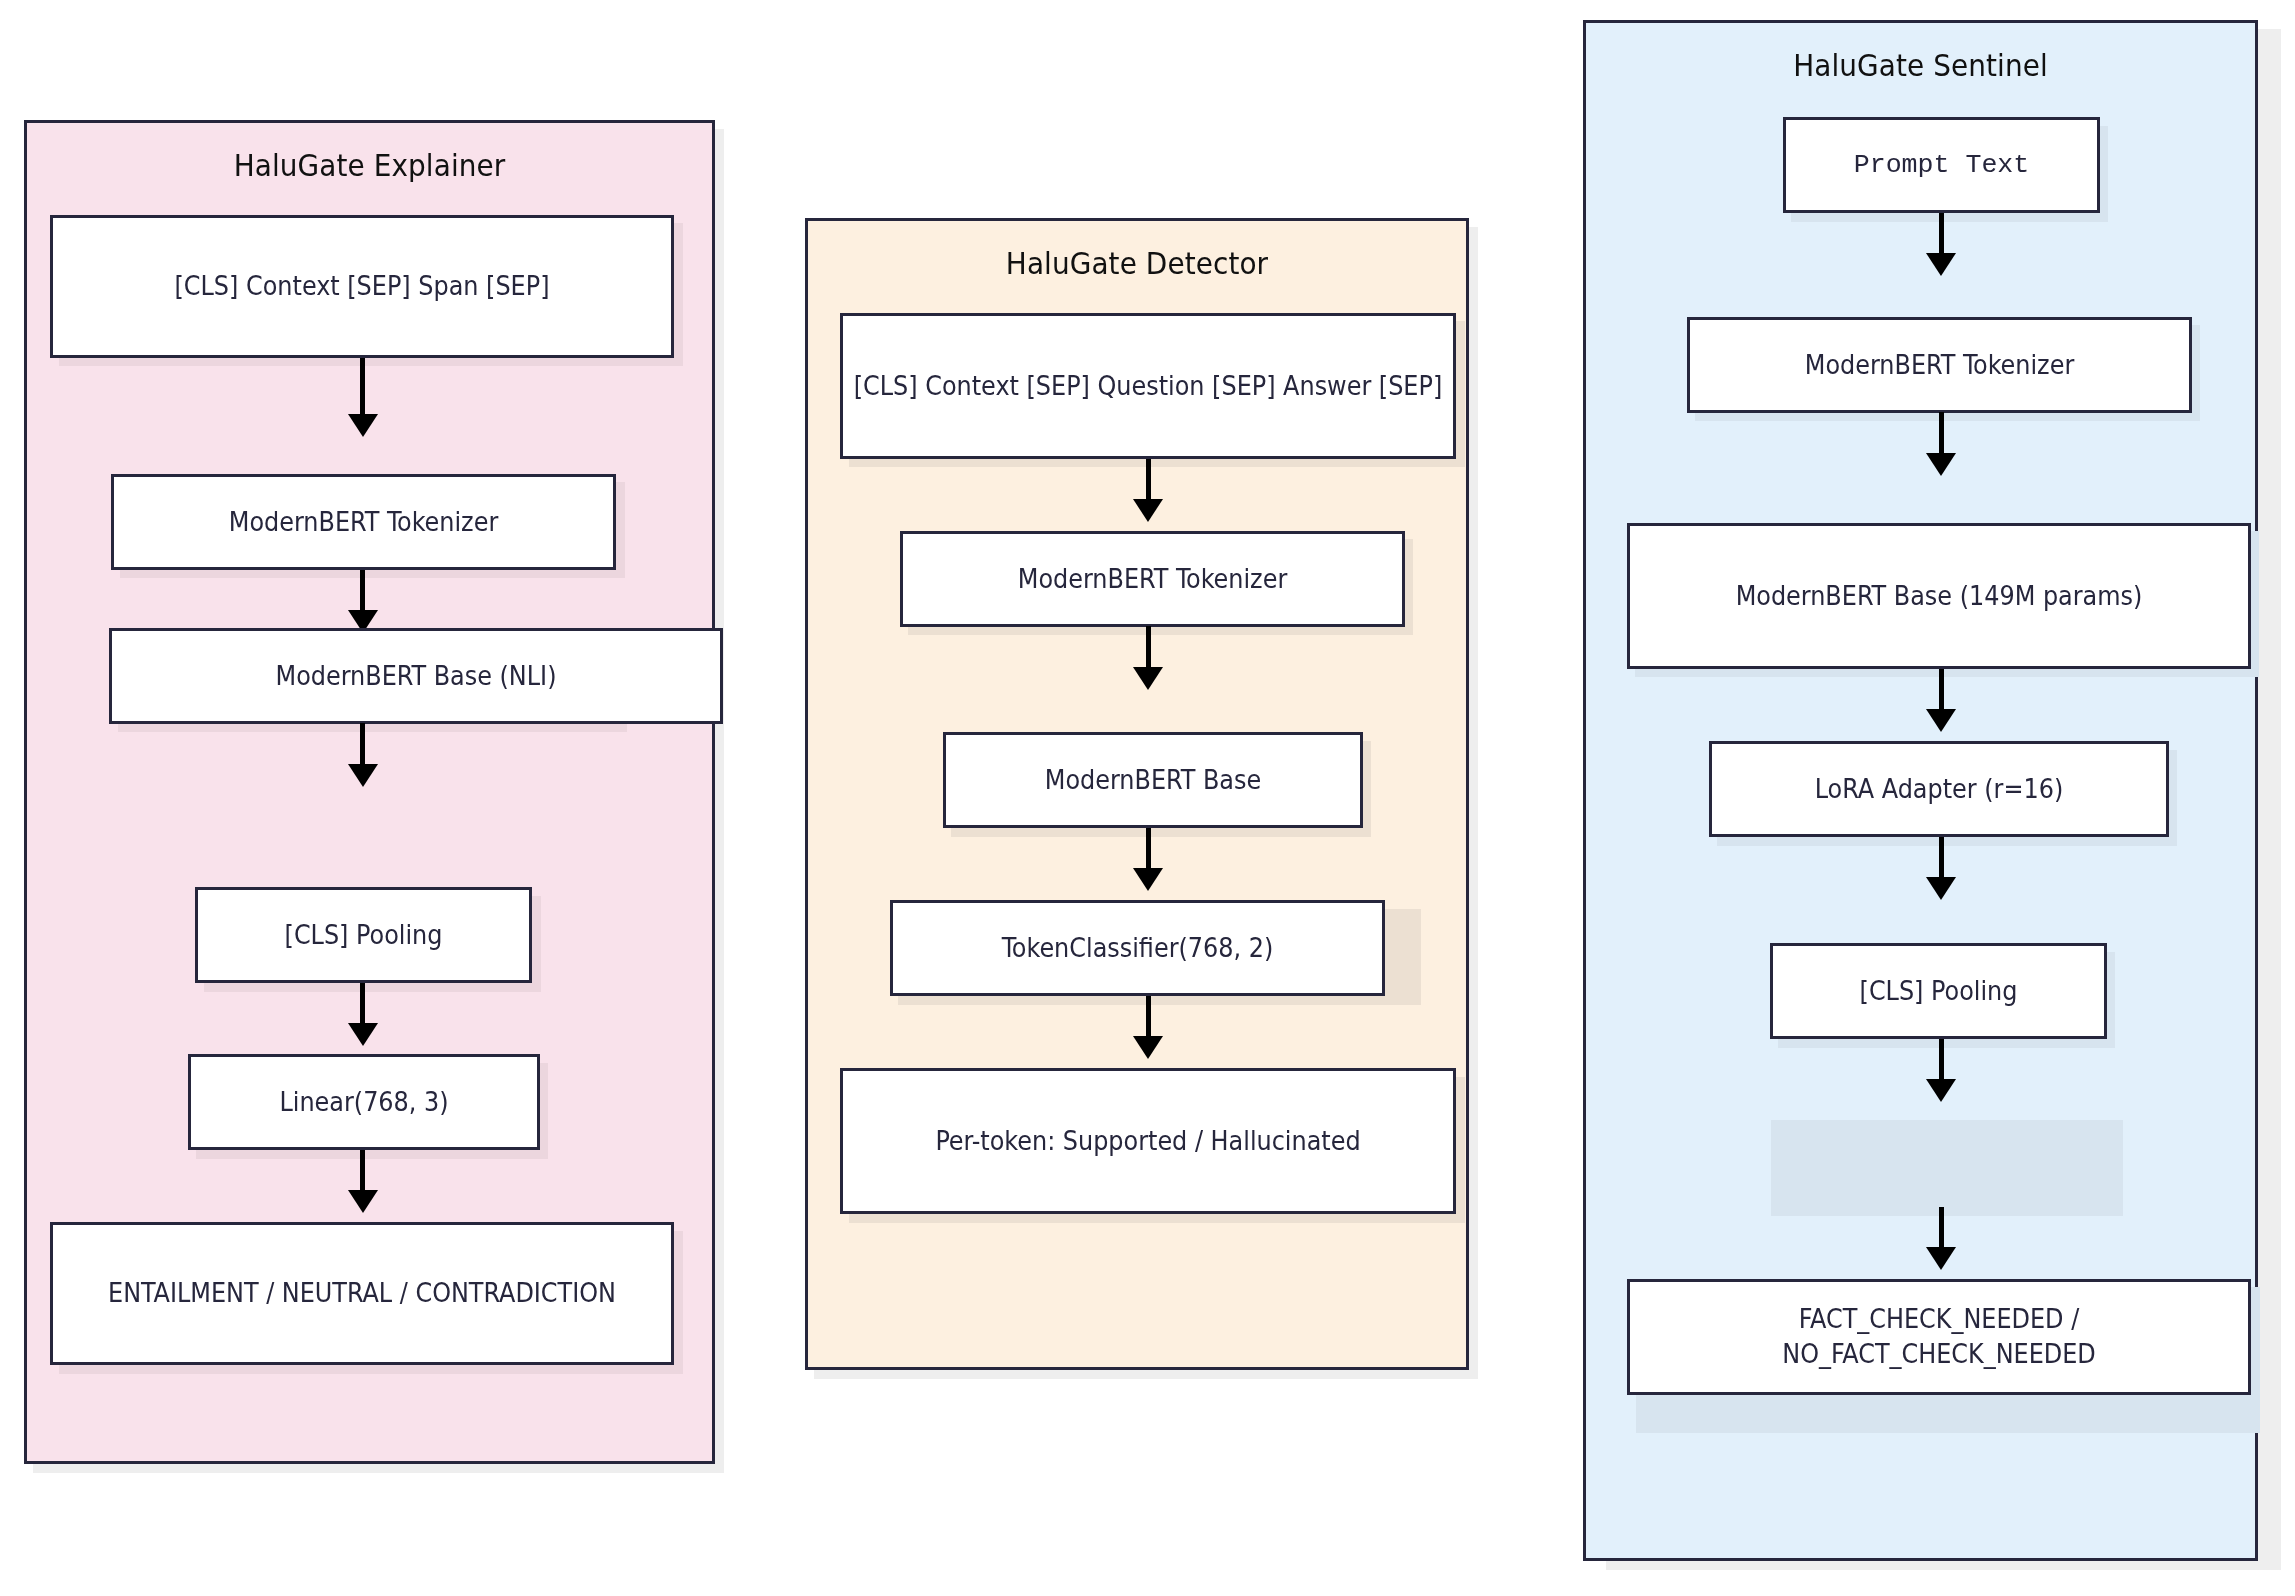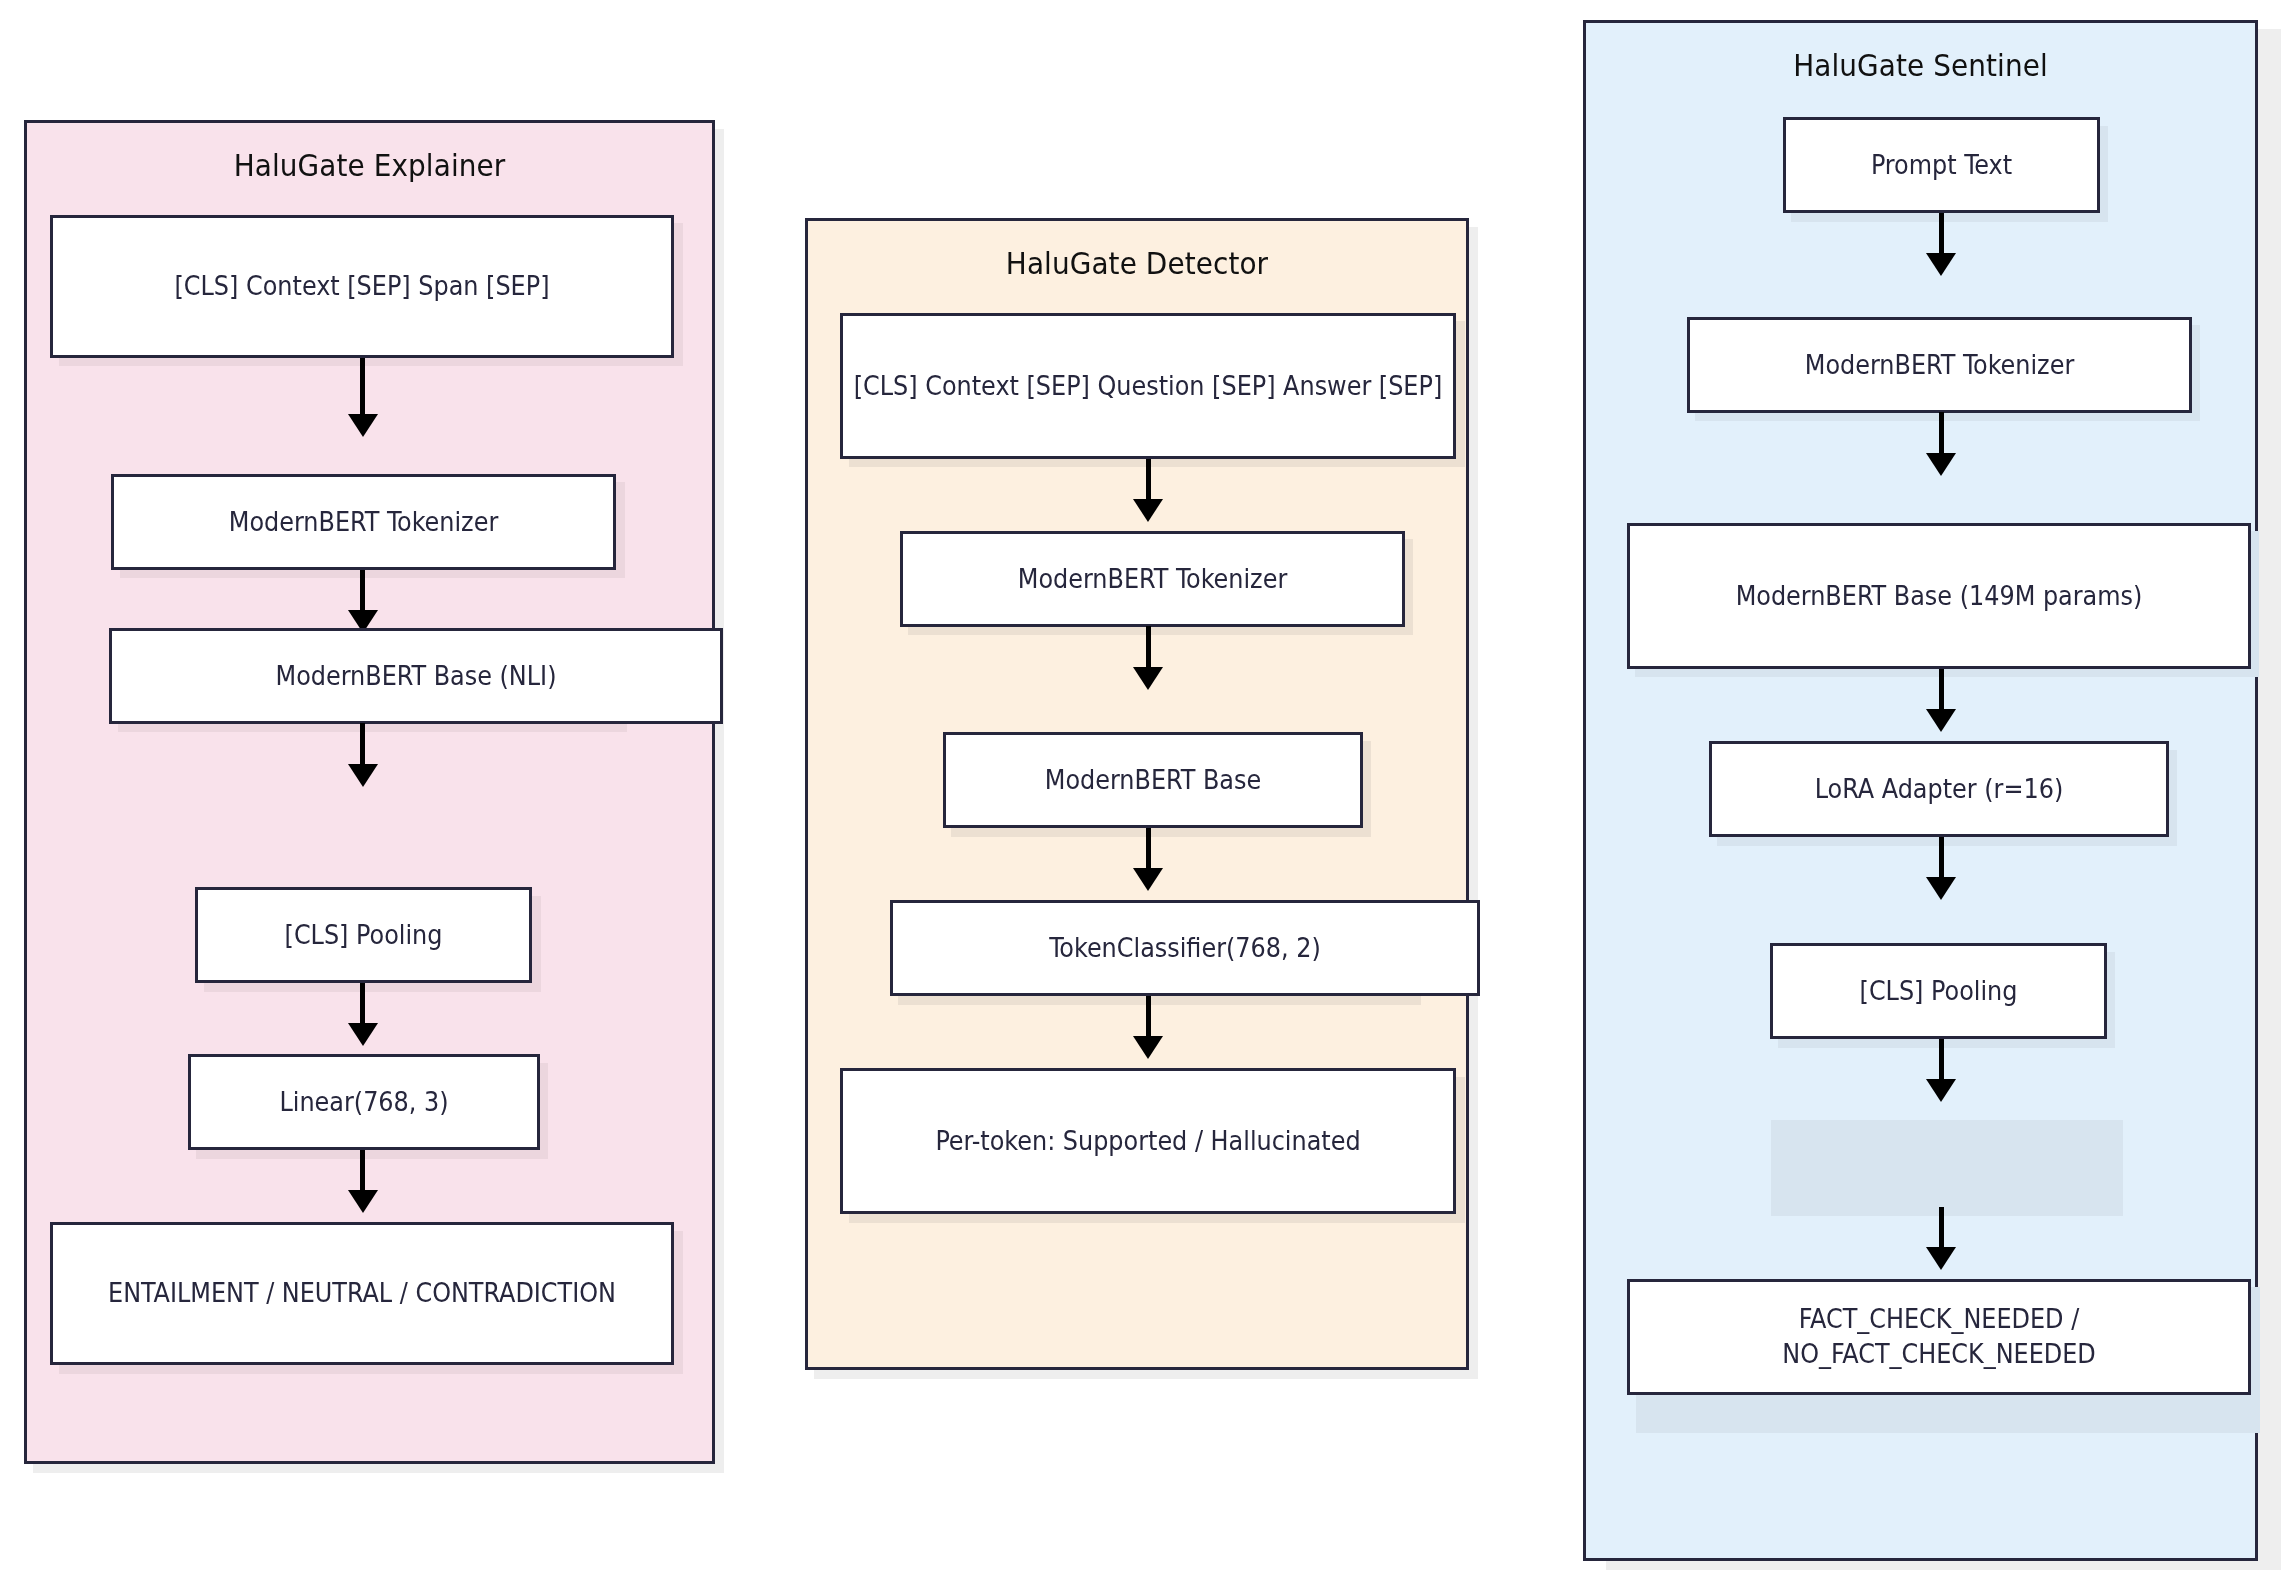--- a/index.html
+++ b/index.html
@@ -86,35 +86,35 @@
   <div class="arrow-line" style="left:1146px;top:626px;height:47px;"></div>
   <div class="arrow-head" style="left:1133px;top:667px;"></div>
 
   <div class="node-shadow" style="left:951px;top:741px;width:420px;height:96px;background:#ece0d2;"></div>
   <div class="node" style="left:943px;top:732px;width:420px;height:96px;">ModernBERT Base</div>
 
   <div class="arrow-line" style="left:1146px;top:828px;height:47px;"></div>
   <div class="arrow-head" style="left:1133px;top:868px;"></div>
 
   <div class="node-shadow" style="left:898px;top:909px;width:523px;height:96px;background:#ece0d2;"></div>
-  <div class="node" style="left:890px;top:900px;width:590px;height:96px;">TokenClassifier(768, 2)</div>
+  <div class="node" style="left:890px;top:900px;width:495px;height:96px;">TokenClassifier(768, 2)</div>
 
   <div class="arrow-line" style="left:1146px;top:996px;height:47px;"></div>
   <div class="arrow-head" style="left:1133px;top:1036px;"></div>
 
   <div class="node-shadow" style="left:849px;top:1077px;width:616px;height:146px;background:#ece0d2;"></div>
   <div class="node" style="left:840px;top:1068px;width:616px;height:146px;">Per-token: Supported / Hallucinated</div>
 
   <div class="sg-shadow" style="left:1606px;top:29px;width:675px;height:1541px;"></div>
   <div class="subgraph" style="left:1583px;top:20px;width:675px;height:1541px;background:#e2f0fb;">
     <div class="sg-title" style="top:24.4px;">HaluGate Sentinel</div>
   </div>
 
   <div class="node-shadow" style="left:1791px;top:126px;width:317px;height:96px;background:#d7e4ef;"></div>
-  <div class="node" style="left:1783px;top:117px;width:317px;height:96px;">Prompt Text</div>
+  <div class="node" style="left:1783px;top:117px;width:317px;height:96px;font-family:Liberation Mono, monospace;">Prompt Text</div>
 
   <div class="arrow-line" style="left:1939px;top:213px;height:47px;"></div>
   <div class="arrow-head" style="left:1926px;top:253px;"></div>
 
   <div class="node-shadow" style="left:1695px;top:325px;width:505px;height:96px;background:#d7e4ef;"></div>
   <div class="node" style="left:1687px;top:317px;width:505px;height:96px;">ModernBERT Tokenizer</div>
 
   <div class="arrow-line" style="left:1939px;top:412px;height:47px;"></div>
   <div class="arrow-head" style="left:1926px;top:453px;"></div>
 

